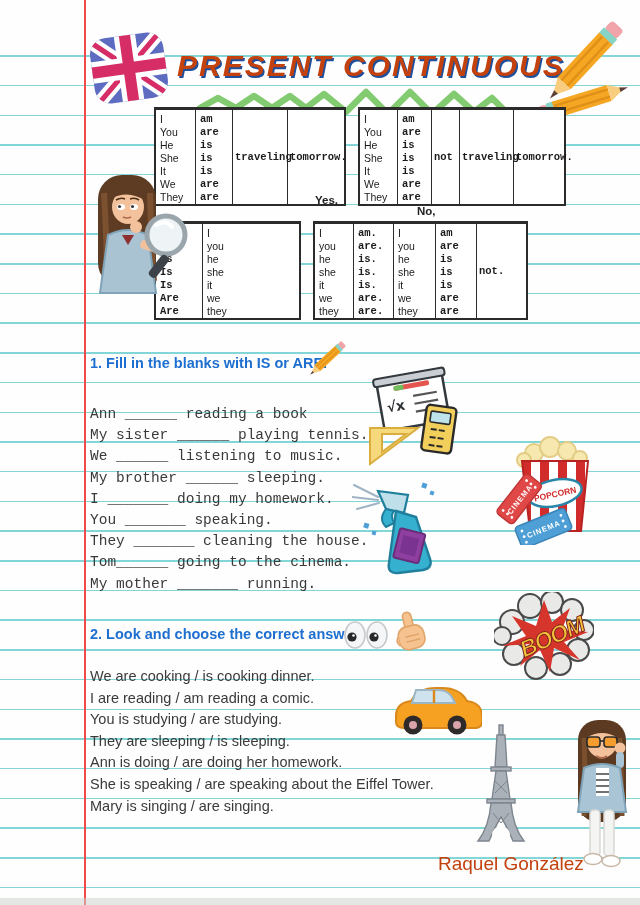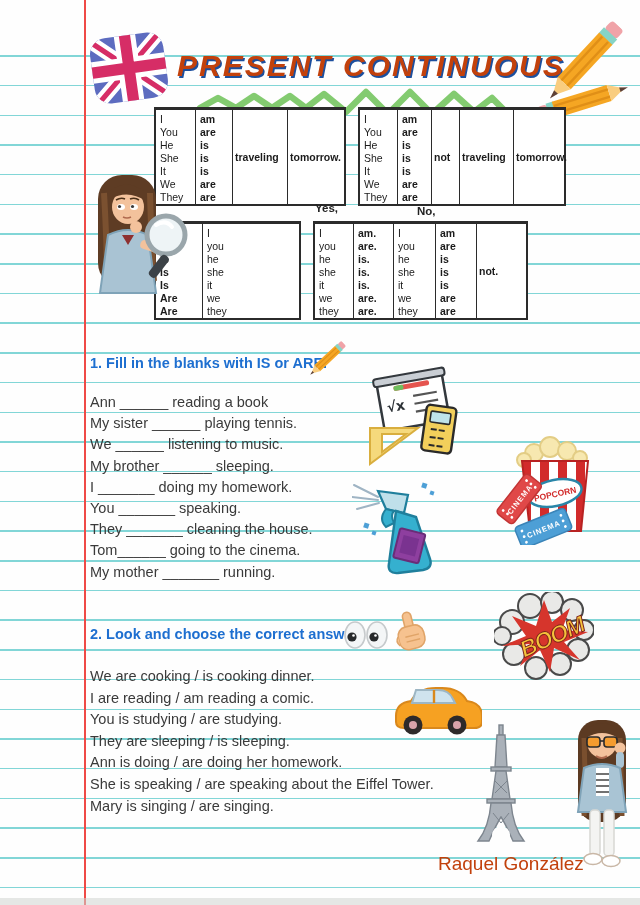--- a/index.html
+++ b/index.html
@@ -11,21 +11,21 @@
   .margin-line{position:absolute;left:84px;top:0;bottom:0;width:2px;background:#ef4a47;}
   .page-edge{position:absolute;left:0;right:0;bottom:0;height:7px;background:#cfd3d0;opacity:.55;}
   .abs{position:absolute;}
   .title{position:absolute;left:177px;top:49px;font-size:30px;font-weight:bold;font-style:italic;
         color:#c2410c;letter-spacing:2px;text-shadow:1.5px 1.5px 0 #1c4f9e;white-space:nowrap;}
   .gtable{position:absolute;display:flex;background:#fff;border:2px solid #2b2b2b;border-top-width:3px;
         box-sizing:border-box;font-size:10.5px;line-height:13px;color:#1b1b1b;}
   .gcol{flex:none;border-right:1.5px solid #2b2b2b;padding:3px 4px;white-space:pre-line;box-sizing:border-box;}
   .gcol:last-child{border-right:none;}
   .gcol.center{display:flex;align-items:center;white-space:nowrap;padding:4px 2px;}
-  .bold{font-weight:bold;}
+  .bold{font-weight:bold;font-family:Liberation Mono, monospace;}
   .yesno{position:absolute;font-size:11.5px;font-weight:bold;color:#222;}
   .ex-heading{position:absolute;left:90px;font-size:14.5px;font-weight:bold;color:#1e6fd0;white-space:nowrap;}
   .sentences{position:absolute;left:90px;font-size:14.5px;color:#3a3a3a;white-space:nowrap;}
   .signature{position:absolute;left:438px;top:853px;font-size:19px;color:#c2410c;white-space:nowrap;}
   svg{display:block;width:100%;height:100%;}
 </style>
 </head>
 <body>
 
 <div class="page">
@@ -109,21 +109,21 @@
 is
 is
 is
 are
 are</div>
     <div class="gcol bold center" style="width:28px">not</div>
     <div class="gcol bold center" style="width:54px">traveling</div>
     <div class="gcol bold center" style="width:54px">tomorrow.</div>
   </div>
 
-  <div class="yesno" style="left:315px;top:202px;">Yes,</div>
+  <div class="yesno" style="left:315px;top:194px;">Yes,</div>
   <div class="yesno" style="left:417px;top:205px;">No,</div>
 
   <div class="gtable" style="left:154px;top:221px;width:147px;height:99px;">
     <div class="gcol bold" style="width:47px">Am
 Are
 Is
 Is
 Is
 Are
 Are</div>
@@ -195,21 +195,21 @@
     <svg viewBox="0 0 100 22">
       <rect x="0" y="3" width="12" height="16" rx="4" fill="#f0a3a8"></rect>
       <rect x="11" y="2" width="8" height="18" fill="#86d4c6"></rect>
       <rect x="18" y="2" width="61" height="18" fill="#f5a623"></rect>
       <path d="M19,7 H79 M19,15 H79" stroke="#e08f17" stroke-width="2.4" fill="none"></path>
       <polygon points="79,2 96,11 79,20" fill="#f9cd7f"></polygon>
       <polygon points="91,8.4 100,11 91,13.6" fill="#5d4037"></polygon>
     </svg>
   </div>
 
-  <div class="sentences" style="top:392px;line-height:21.2px;">
+  <div class="sentences" style="top:404px;line-height:21.2px;font-family:Liberation Mono, monospace;">
     <div>Ann ______ reading a book</div>
     <div>My sister ______ playing tennis.</div>
     <div>We ______ listening to music.</div>
     <div>My brother ______ sleeping.</div>
     <div>I _______ doing my homework.</div>
     <div>You _______ speaking.</div>
     <div>They _______ cleaning the house.</div>
     <div>Tom______ going to the cinema.</div>
     <div>My mother _______ running.</div>
   </div>

